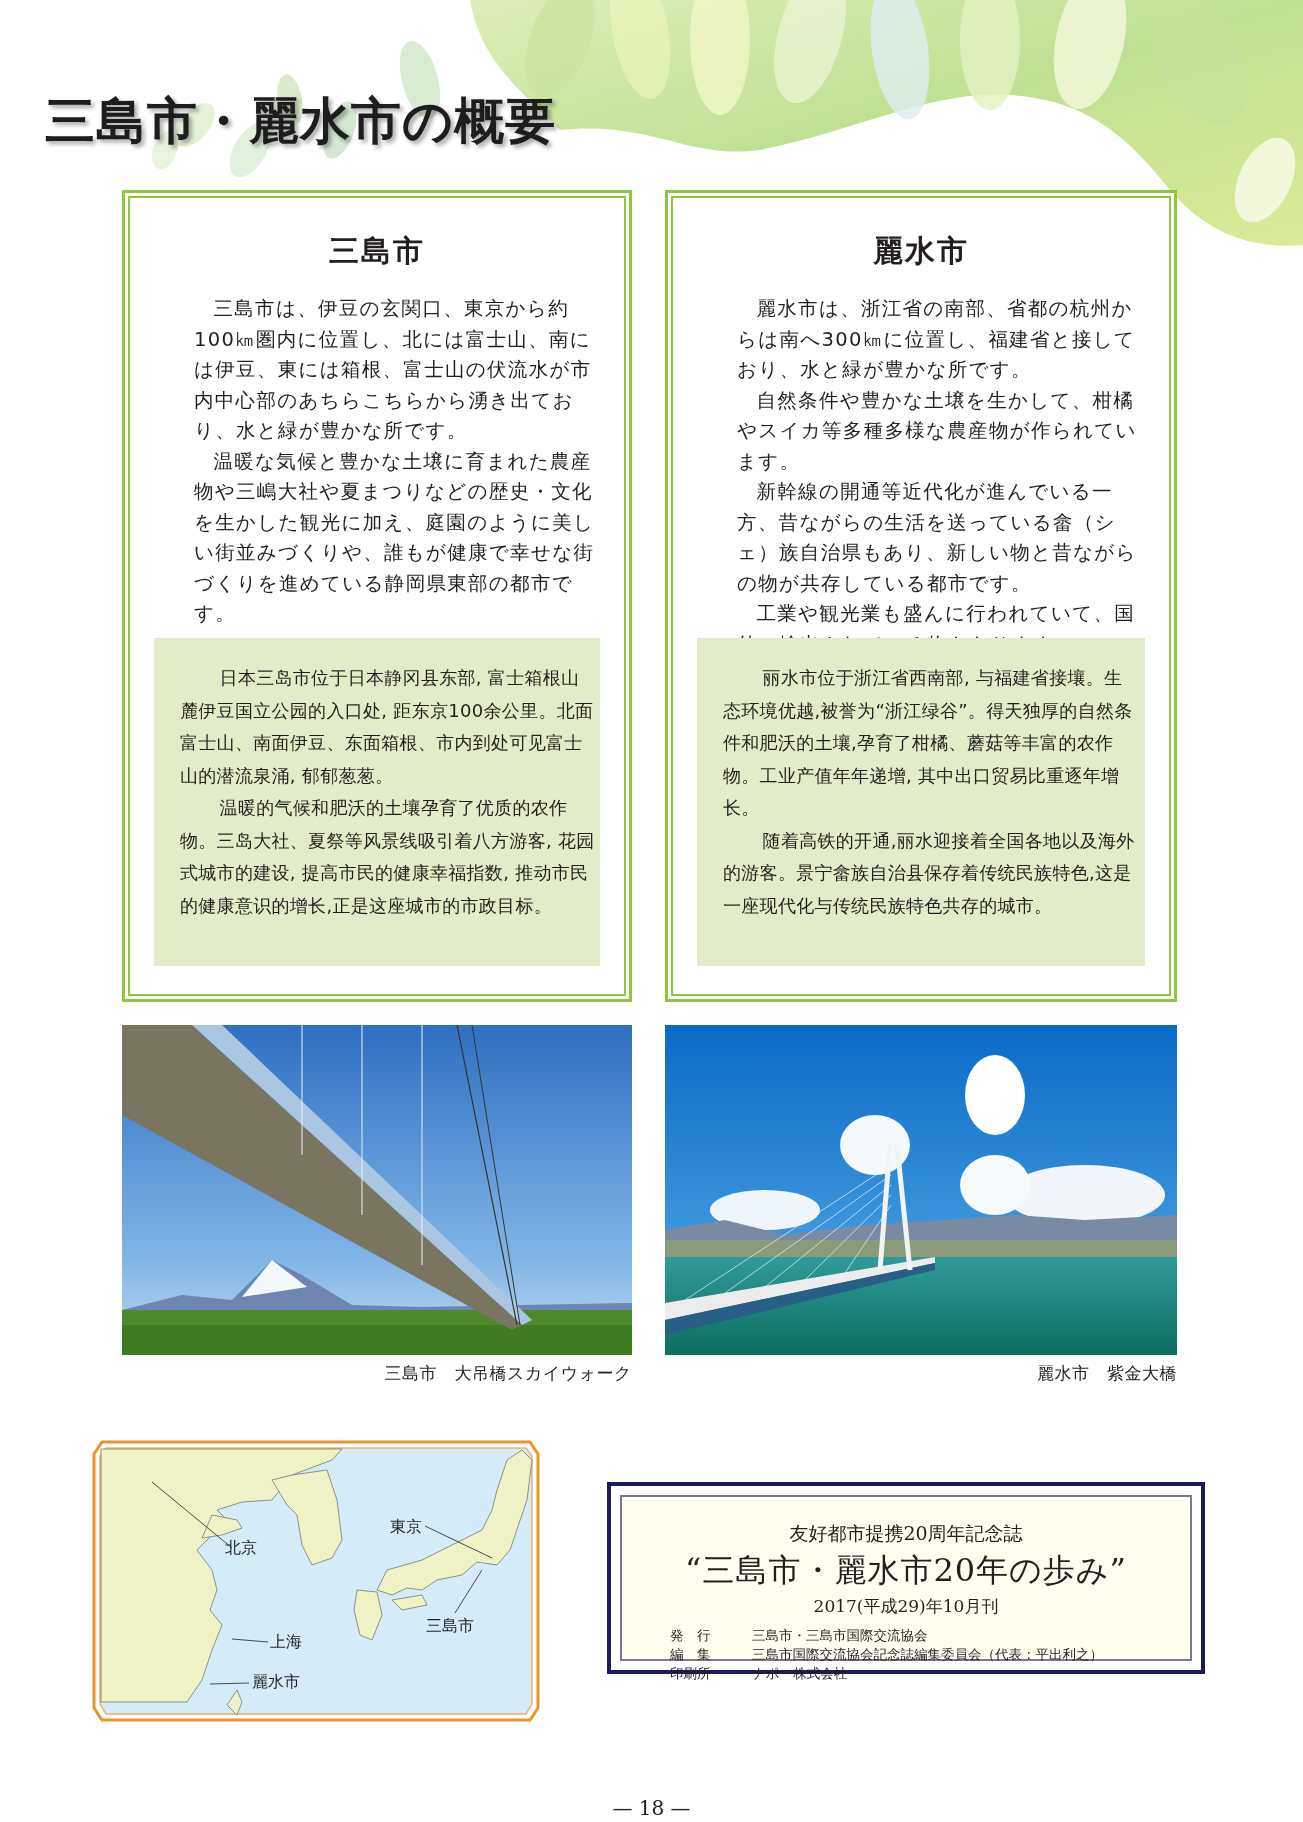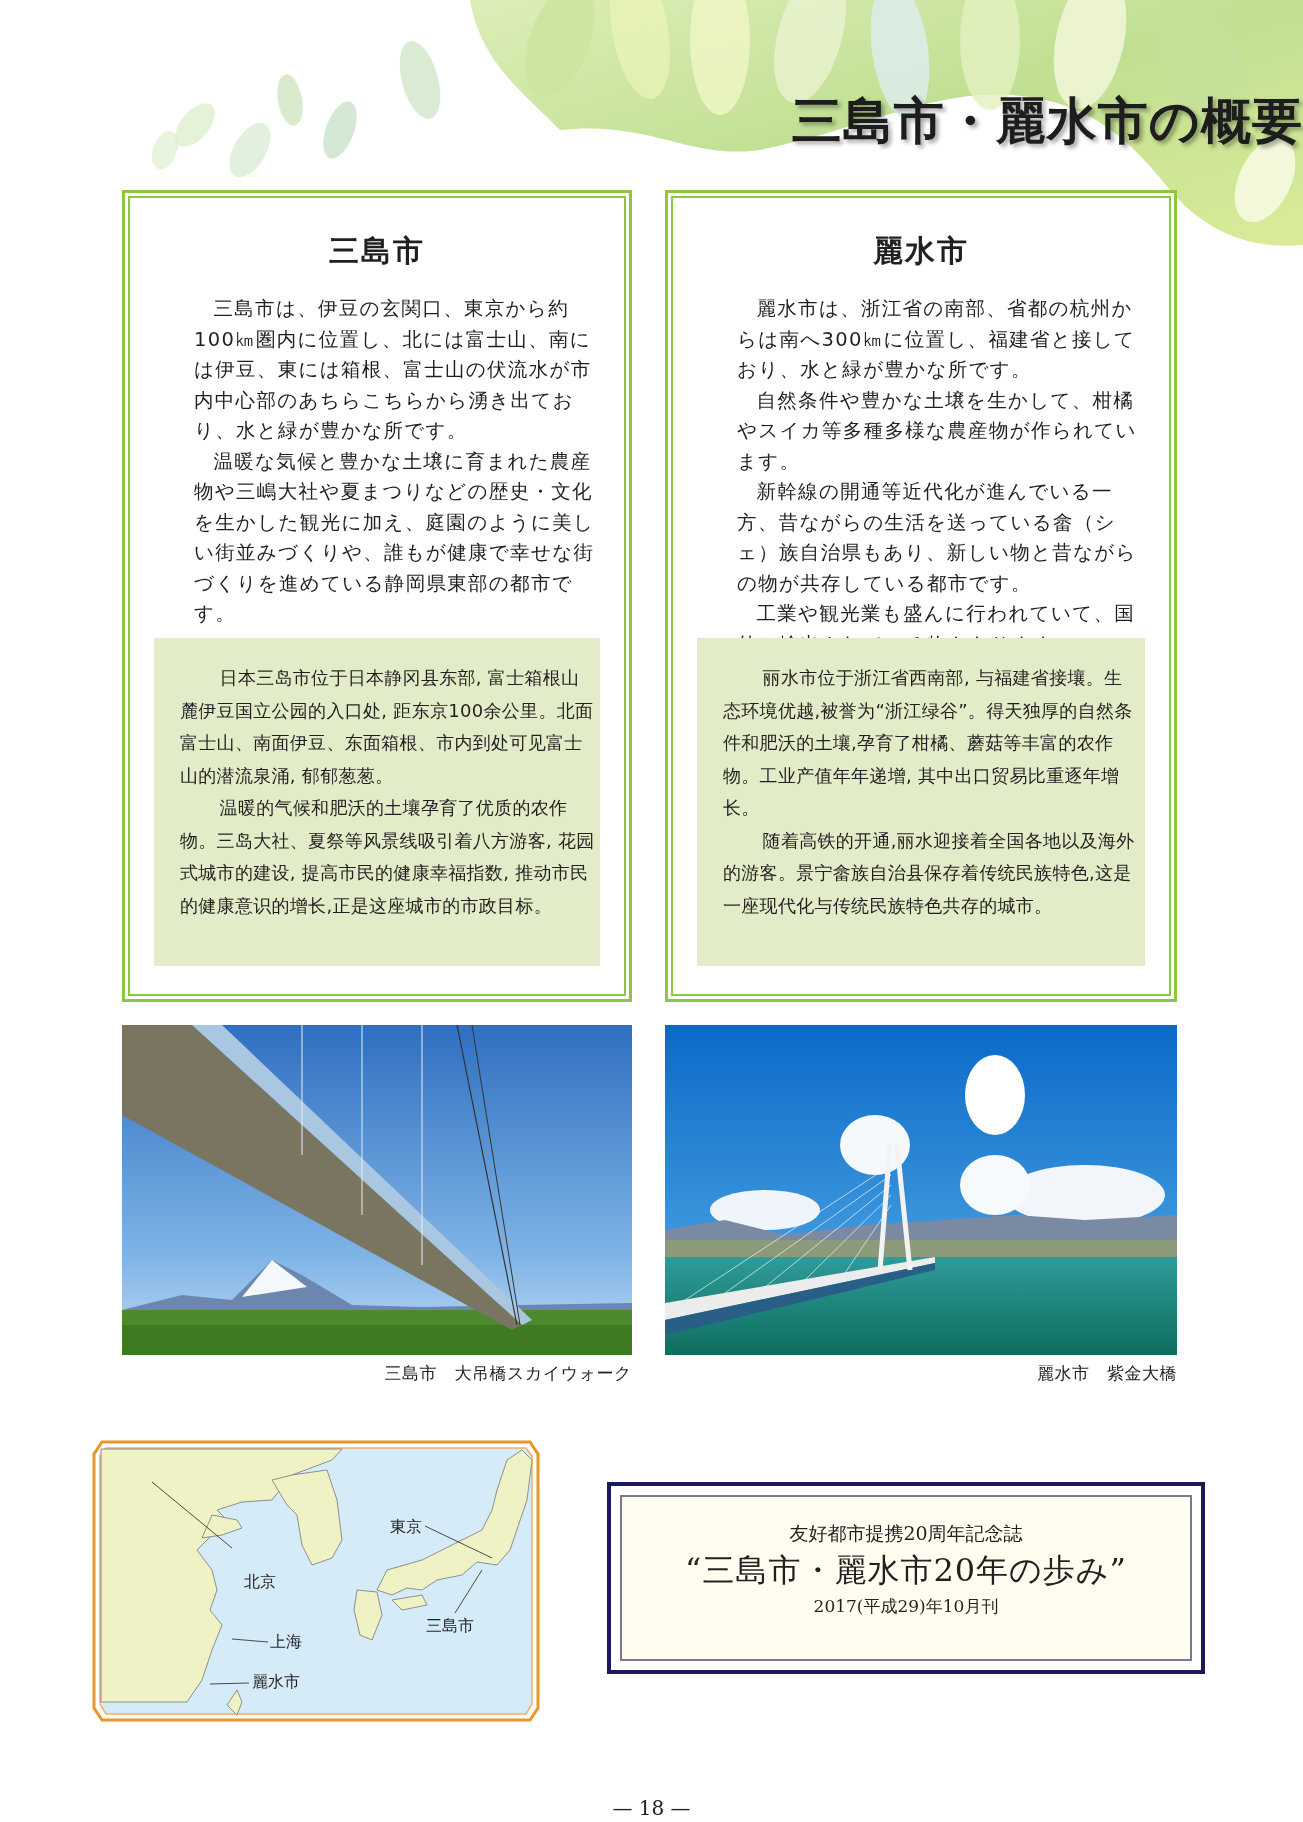--- a/index.html
+++ b/index.html
@@ -4,21 +4,21 @@
 <style>
   * { box-sizing: border-box; margin: 0; padding: 0; }
   html, body { width: 1303px; height: 1822px; background: #ffffff; overflow: hidden; }
   body { position: relative; font-family: "DejaVu Sans", sans-serif; color: #231f20; }
 
   
   .leaf-bg { position: absolute; left: 0; top: 0; width: 1303px; height: 260px; pointer-events: none; }
 
   .page-title {
     position: absolute; left: 0; width: 1303px; top: 88px;
-    text-align: right; font-family: "DejaVu Serif", serif;
+    text-align: left; font-family: "DejaVu Serif", serif;
     font-size: 50px; font-weight: bold; letter-spacing: 1px; color: #1d1d1d;
     text-shadow: 3px 3px 4px rgba(0,0,0,0.35);
     padding-left: 45px;
   }
 
   
   .panel {
     position: absolute; top: 190px; height: 812px;
     border: 3px solid #8dc63f; padding: 3px; background: #fff;
   }
@@ -220,28 +220,42 @@
     <path d="M135 265 L145 250 L150 262 L145 275 Z" fill="#eef2c4" stroke="#777" stroke-width="0.8"></path>
 
     <g stroke="#222" stroke-width="0.8">
       <line x1="60" y1="42" x2="140" y2="108"></line>
       <line x1="333" y1="86" x2="400" y2="118"></line>
       <line x1="390" y1="130" x2="363" y2="173"></line>
       <line x1="140" y1="199" x2="176" y2="202"></line>
       <line x1="118" y1="244" x2="157" y2="243"></line>
     </g>
   </svg>
-  <span class="map-label" style="left:152px; top:98px;margin-top:34px;">北京</span>
+  <span class="map-label" style="left:133px; top:98px;">北京</span>
   <span class="map-label" style="left:298px; top:77px;">東京</span>
   <span class="map-label" style="left:178px; top:192px;">上海</span>
   <span class="map-label" style="left:334px; top:176px;">三島市</span>
   <span class="map-label" style="left:160px; top:232px;">麗水市</span>
 </div>
 
 <div class="colophon">
   <div class="colophon-inner">
     <div class="col-sub">友好都市提携20周年記念誌</div>
     <div class="col-title">“三島市・麗水市20年の歩み”</div>
     <div class="col-date">2017(平成29)年10月刊</div>
+    <div class="col-rows">
+      <div class="col-row">
+        <span class="col-key">発　行</span>
+        <span class="col-val">三島市・三島市国際交流協会</span>
+      </div>
+      <div class="col-row">
+        <span class="col-key">編　集</span>
+        <span class="col-val">三島市国際交流協会記念誌編集委員会（代表：平出利之）</span>
+      </div>
+      <div class="col-row">
+        <span class="col-key">印刷所</span>
+        <span class="col-val">ナポー株式会社</span>
+      </div>
+    </div>
   </div>
 </div>
 
 <div class="page-number">— 18 —</div>
 
 </body></html>

